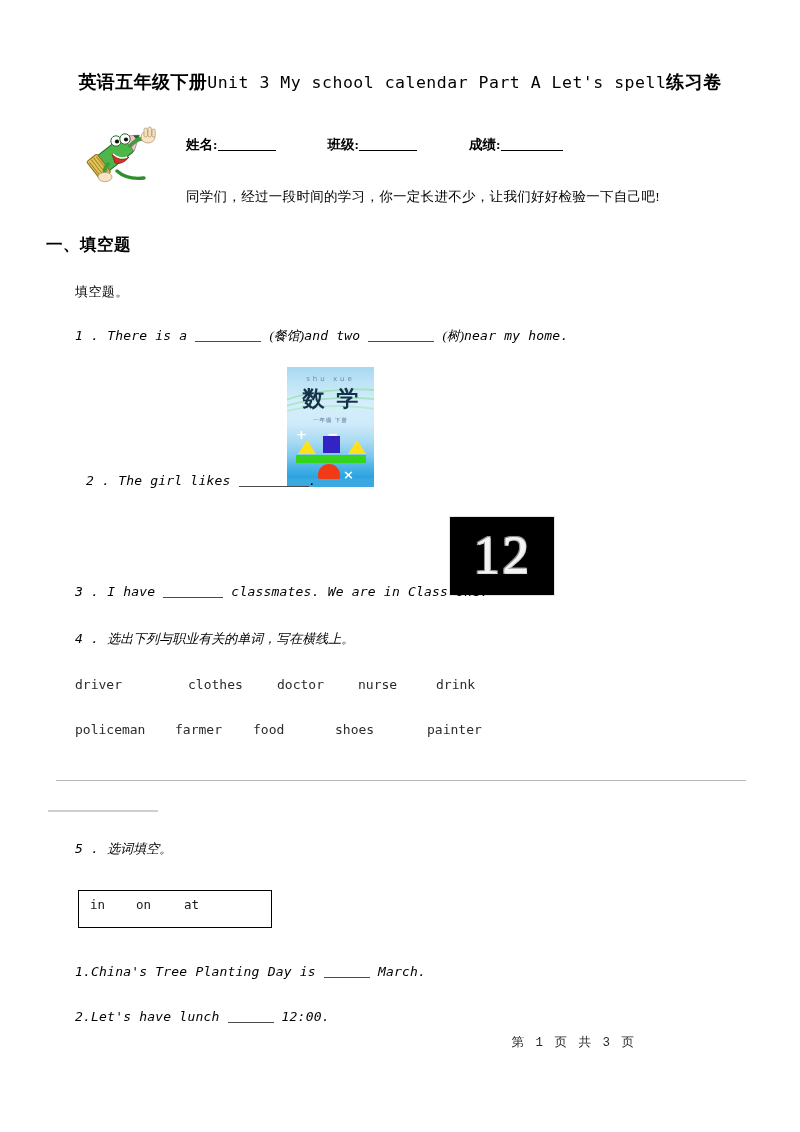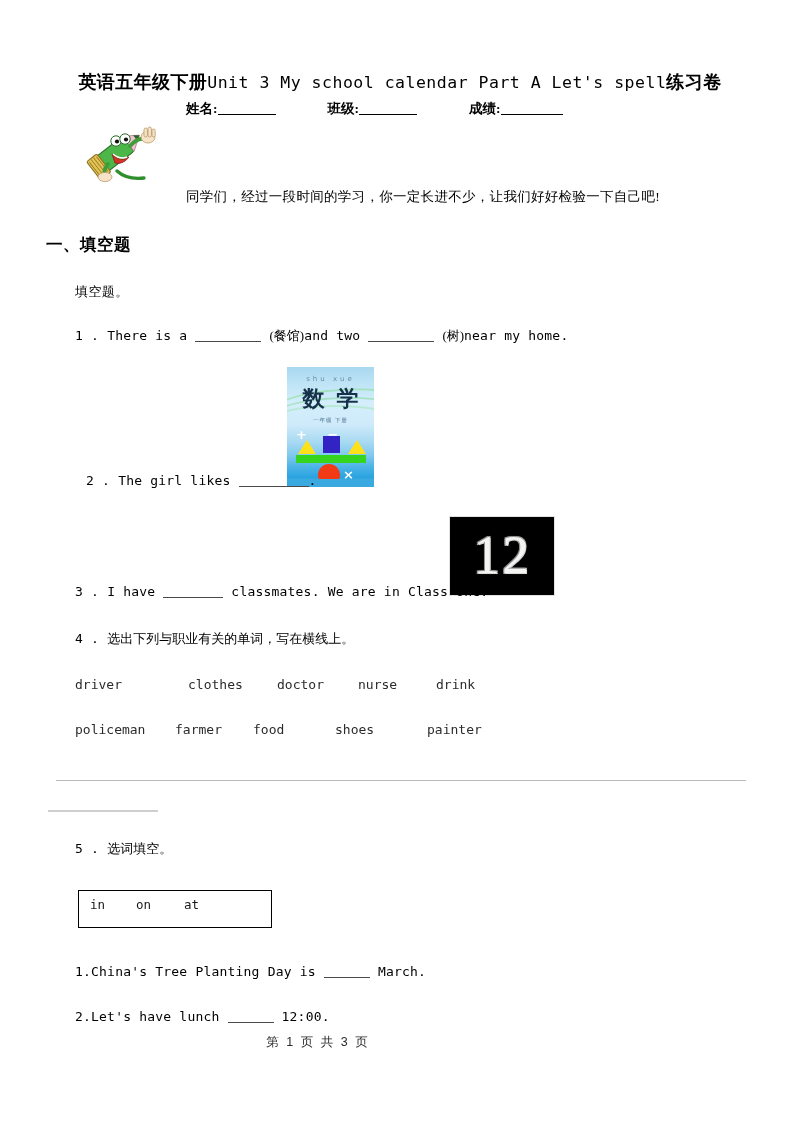--- a/index.html
+++ b/index.html
@@ -51,20 +51,21 @@
     position: absolute;
     left: 186px;
     top: 100px;
     font-size: 13.5px;
     font-weight: bold;
     font-family: "Liberation Serif", "DejaVu Serif", serif;
   }
   .inforow .field {
     display: inline-block;
     white-space: nowrap;
+    margin-top: 36px;
   }
   .inforow .gap-a { display:inline-block; width: 52px; }
   .inforow .gap-b { display:inline-block; width: 52px; }
   .blank-ul {
     display: inline-block;
     border-bottom: 1.6px solid #000;
     height: 13px;
     vertical-align: -2px;
   }
   .w-name  { width: 58px; }
@@ -109,20 +110,21 @@
     font-family: "Liberation Serif", "DejaVu Serif", serif;
     letter-spacing: 0.4px;
     white-space: nowrap;
   }
   .mixed {
     position: absolute;
     font-size: 13px;
     white-space: nowrap;
     font-family: "DejaVu Sans Mono", "Liberation Mono", monospace;
     letter-spacing: 0.2px;
+    font-style: italic;
   }
   .mixed .zh {
     font-family: "Liberation Serif", "DejaVu Serif", serif;
     letter-spacing: 0;
   }
   .ul-blank {
     display: inline-block;
     border-bottom: 1px solid #4a4a4a;
     height: 11px;
     vertical-align: -2px;
@@ -352,23 +354,23 @@
   
   #sq1 { left: 75px; top: 964px; }
   #sq2 { left: 75px; top: 1009px; text-align: right; }
 
   
   .footer {
     position: absolute;
     left: 0;
     top: 1034px;
     width: 636px;
-    text-align: center;
+    text-align: right;
     font-size: 12.5px;
-    font-family: Liberation Sans, sans-serif;
+    font-family: Liberation Mono, monospace;
     color: #2b2b2b;
     letter-spacing: 2px;
   }
 </style>
 </head>
 <body>
 
 <div class="page">
 
   <div class="title">

